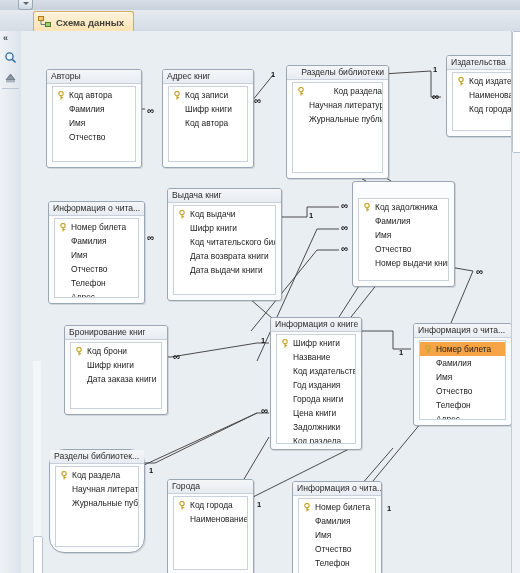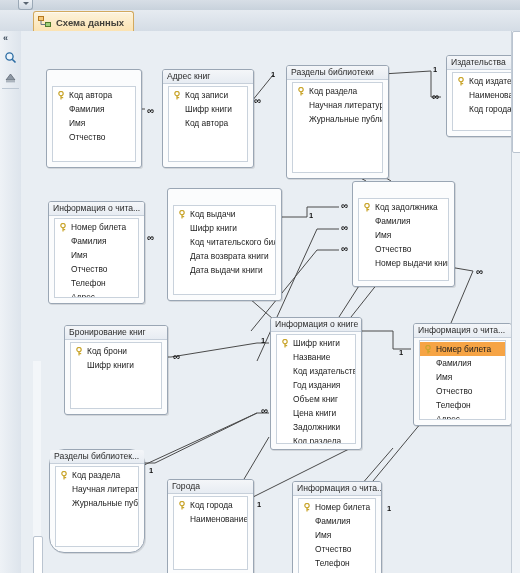--- a/index.html
+++ b/index.html
@@ -177,20 +177,21 @@
           <div class="card" style="left: 240px; top: 306px;">1</div>
           <div class="card inf" style="left: 240px; top: 376px;">∞</div>
           <div class="card" style="left: 378px; top: 318px;">1</div>
           <div class="card" style="left: 128px; top: 436px;">1</div>
           <div class="card" style="left: 236px; top: 470px;">1</div>
           <div class="card" style="left: 366px; top: 474px;">1</div>
         </div>
 
       <div id="tables">
           <div class="tbl" style="left: 25px; top: 38px; width: 94px; height: 97px;">
+            <div class="hdr">Авторы</div>
             <div class="fields">
               <div class="fld pk"><svg class="key" viewBox="0 0 8 9">
                   <circle cx="4" cy="2.6" r="2.2" fill="none" stroke="#c9a52c" stroke-width="1.2"></circle>
                   <line x1="4" y1="4.6" x2="4" y2="8.4" stroke="#c9a52c" stroke-width="1.2"></line>
                   <line x1="4" y1="6.6" x2="6.2" y2="6.6" stroke="#c9a52c" stroke-width="1.2"></line>
                 </svg><span>Код автора</span></div>
               <div class="fld"><span>Фамилия</span></div>
               <div class="fld"><span>Имя</span></div>
               <div class="fld"><span>Отчество</span></div>
             </div>
@@ -200,21 +201,21 @@
             <div class="fields">
               <div class="fld pk"><svg class="key" viewBox="0 0 8 9">
                   <circle cx="4" cy="2.6" r="2.2" fill="none" stroke="#c9a52c" stroke-width="1.2"></circle>
                   <line x1="4" y1="4.6" x2="4" y2="8.4" stroke="#c9a52c" stroke-width="1.2"></line>
                   <line x1="4" y1="6.6" x2="6.2" y2="6.6" stroke="#c9a52c" stroke-width="1.2"></line>
                 </svg><span>Код записи</span></div>
               <div class="fld"><span>Шифр книги</span></div>
               <div class="fld"><span>Код автора</span></div>
             </div>
           </div>
-          <div class="tbl" style="left: 265px; top: 34px; width: 101px; height: 112px;">
+          <div class="tbl" style="left: 265px; top: 34px; width: 101px; height: 112px; text-align: right;">
             <div class="hdr">Разделы библиотеки</div>
             <div class="fields">
               <div class="fld pk"><svg class="key" viewBox="0 0 8 9">
                   <circle cx="4" cy="2.6" r="2.2" fill="none" stroke="#c9a52c" stroke-width="1.2"></circle>
                   <line x1="4" y1="4.6" x2="4" y2="8.4" stroke="#c9a52c" stroke-width="1.2"></line>
                   <line x1="4" y1="6.6" x2="6.2" y2="6.6" stroke="#c9a52c" stroke-width="1.2"></line>
                 </svg><span>Код раздела</span></div>
               <div class="fld"><span>Научная литература</span></div>
               <div class="fld"><span>Журнальные публикац</span></div>
             </div>
@@ -240,20 +241,21 @@
                   <line x1="4" y1="6.6" x2="6.2" y2="6.6" stroke="#c9a52c" stroke-width="1.2"></line>
                 </svg><span>Номер билета</span></div>
               <div class="fld"><span>Фамилия</span></div>
               <div class="fld"><span>Имя</span></div>
               <div class="fld"><span>Отчество</span></div>
               <div class="fld"><span>Телефон</span></div>
               <div class="fld"><span>Адрес</span></div>
             </div>
           </div>
           <div class="tbl" style="left: 146px; top: 157px; width: 113px; height: 111px;">
+            <div class="hdr">Выдача книг</div>
             <div class="fields">
               <div class="fld pk"><svg class="key" viewBox="0 0 8 9">
                   <circle cx="4" cy="2.6" r="2.2" fill="none" stroke="#c9a52c" stroke-width="1.2"></circle>
                   <line x1="4" y1="4.6" x2="4" y2="8.4" stroke="#c9a52c" stroke-width="1.2"></line>
                   <line x1="4" y1="6.6" x2="6.2" y2="6.6" stroke="#c9a52c" stroke-width="1.2"></line>
                 </svg><span>Код выдачи</span></div>
               <div class="fld"><span>Шифр книги</span></div>
               <div class="fld"><span>Код читательского билета</span></div>
               <div class="fld"><span>Дата возврата книги</span></div>
               <div class="fld"><span>Дата выдачи книги</span></div>
@@ -274,34 +276,35 @@
           </div>
           <div class="tbl" style="left: 43px; top: 294px; width: 102px; height: 88px;">
             <div class="hdr">Бронирование книг</div>
             <div class="fields">
               <div class="fld pk"><svg class="key" viewBox="0 0 8 9">
                   <circle cx="4" cy="2.6" r="2.2" fill="none" stroke="#c9a52c" stroke-width="1.2"></circle>
                   <line x1="4" y1="4.6" x2="4" y2="8.4" stroke="#c9a52c" stroke-width="1.2"></line>
                   <line x1="4" y1="6.6" x2="6.2" y2="6.6" stroke="#c9a52c" stroke-width="1.2"></line>
                 </svg><span>Код брони</span></div>
               <div class="fld"><span>Шифр книги</span></div>
+              <div class="fld"><span>Дата заказа книги</span></div>
             </div>
           </div>
           <div class="tbl" style="left: 249px; top: 286px; width: 90px; height: 131px;">
             <div class="hdr">Информация о книге</div>
             <div class="fields">
               <div class="fld pk"><svg class="key" viewBox="0 0 8 9">
                   <circle cx="4" cy="2.6" r="2.2" fill="none" stroke="#c9a52c" stroke-width="1.2"></circle>
                   <line x1="4" y1="4.6" x2="4" y2="8.4" stroke="#c9a52c" stroke-width="1.2"></line>
                   <line x1="4" y1="6.6" x2="6.2" y2="6.6" stroke="#c9a52c" stroke-width="1.2"></line>
                 </svg><span>Шифр книги</span></div>
               <div class="fld"><span>Название</span></div>
               <div class="fld"><span>Код издательства</span></div>
               <div class="fld"><span>Год издания</span></div>
-              <div class="fld"><span>Объем книг</span></div>
+              <div class="fld"><span>Города книги</span></div>
               <div class="fld"><span>Цена книги</span></div>
               <div class="fld"><span>Задолжники</span></div>
               <div class="fld"><span>Код раздела</span></div>
             </div>
           </div>
           <div class="tbl" style="left: 392px; top: 292px; width: 97px; height: 101px;">
             <div class="hdr">Информация о чита...</div>
             <div class="fields">
               <div class="fld pk sel"><svg class="key" viewBox="0 0 8 9">
                   <circle cx="4" cy="2.6" r="2.2" fill="none" stroke="#c9a52c" stroke-width="1.2"></circle>

